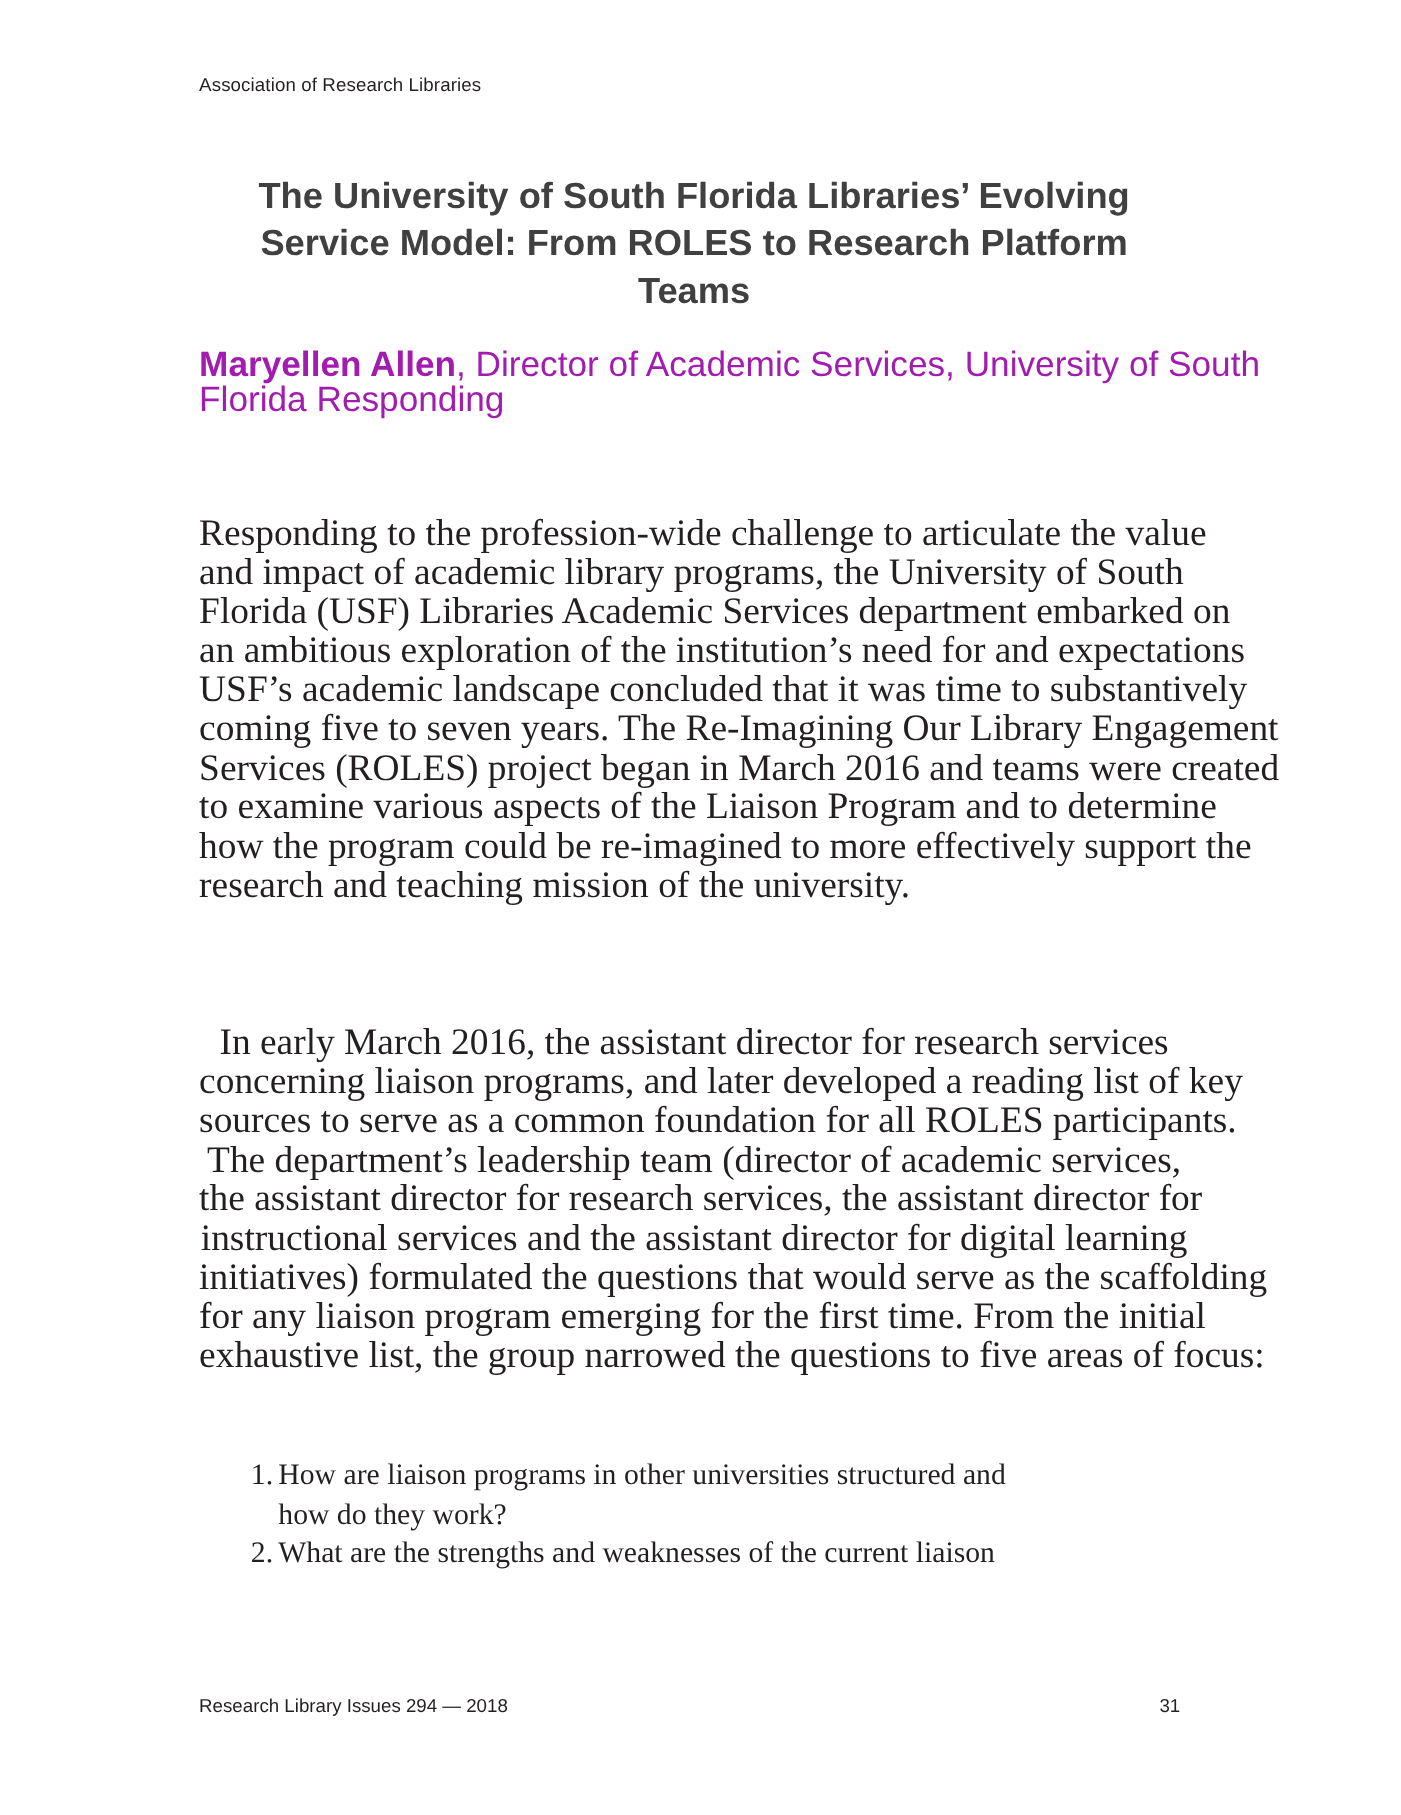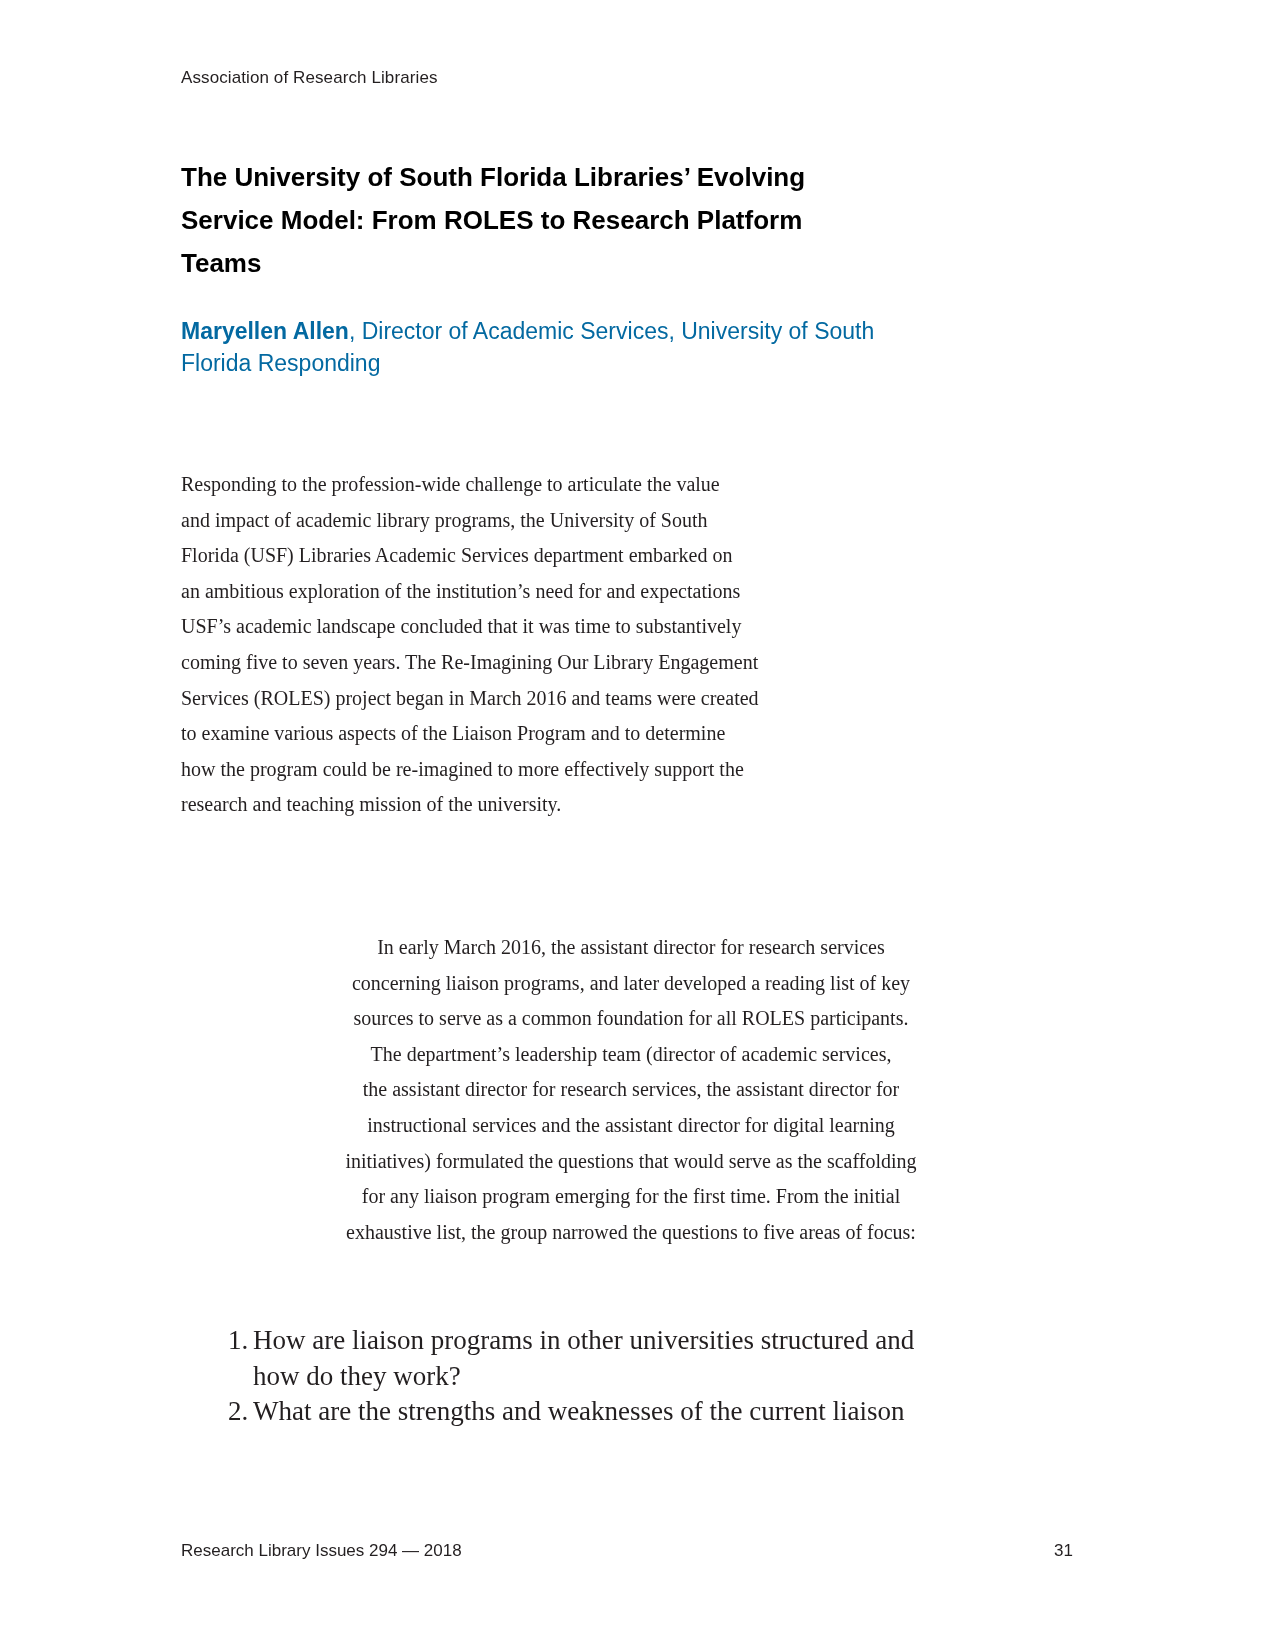--- a/index.html
+++ b/index.html
@@ -4,34 +4,34 @@
   <style>
     html, body { margin: 0; padding: 0; background: #ffffff; }
     body { width: 1274px; height: 1650px; position: relative; overflow: hidden; color: #231f20; }
     .page { position: absolute; left: 0; top: 0; width: 1274px; height: 1650px; background: #fff; }
     .running-head {
       position: absolute; left: 181px; top: 68px;
       font-family: "Liberation Sans", sans-serif; font-size: 17px; color: #231f20; letter-spacing: 0.1px;
     }
     .title {
       position: absolute; left: 181px; top: 156px; width: 900px; margin: 0;
-      font-family: "Liberation Sans", sans-serif; font-weight: bold; font-size: 26px; line-height: 43px; color: #000000;
+      font-family: "Liberation Sans", sans-serif; font-weight: bold; font-size: 33px; line-height: 43px; color: #404040; text-align: center;
     }
     .title .tline { display: block; white-space: nowrap; }
     .author {
       position: absolute; left: 181px; width: 900px; margin: 0;
-      font-family: "Liberation Sans", sans-serif; font-size: 23px; line-height: 32px; color: #0369a1;
+      font-family: "Liberation Sans", sans-serif; font-size: 32px; line-height: 32px; color: #a21caf;
     }
     .author .tline { display: block; white-space: nowrap; }
     .author b { font-weight: bold; }
     .author-1 { top: 315px; }
     .author-2 { top: 405px; }
     .body-text {
       position: absolute; left: 181px; width: 900px; margin: 0;
-      font-family: "Liberation Serif", serif; font-size: 20px; line-height: 35.6px; color: #231f20;
+      font-family: "Liberation Serif", serif; font-size: 34px; line-height: 35.6px; color: #231f20;
     }
     .body-text .tline { display: block; white-space: nowrap; }
     .para-1 { top: 467px; }
     .para-2 { top: 930px; text-align: center; }
     .list { position: absolute; left: 181px; top: 1323px; width: 900px; margin: 0; padding: 0;
       font-family: "Liberation Serif", serif; font-size: 27px; line-height: 35.6px; color: #231f20; list-style: none; }
     .list li { position: relative; padding-left: 72px; }
     .list .num { position: absolute; left: 47px; }
     .list .tline { display: block; white-space: nowrap; }
     .footer-left {

